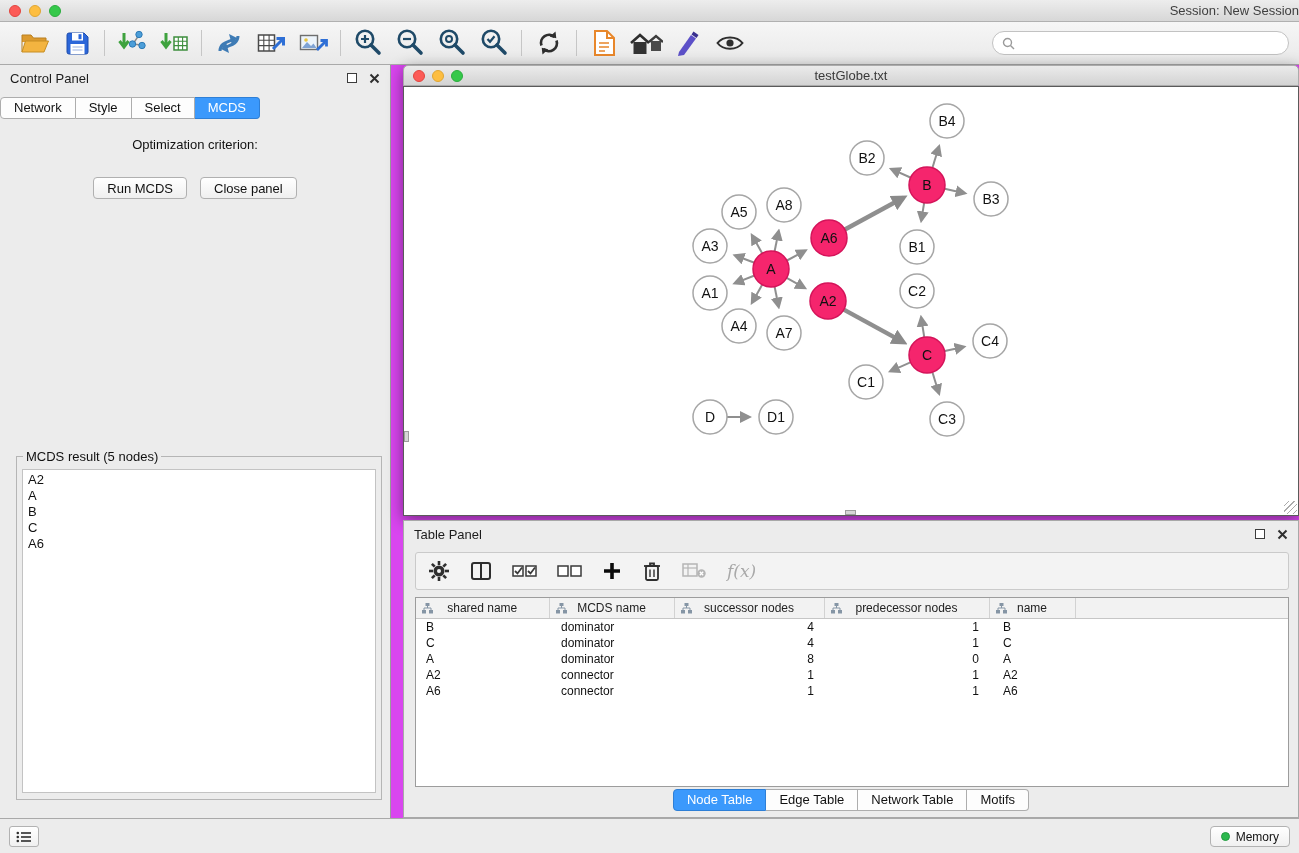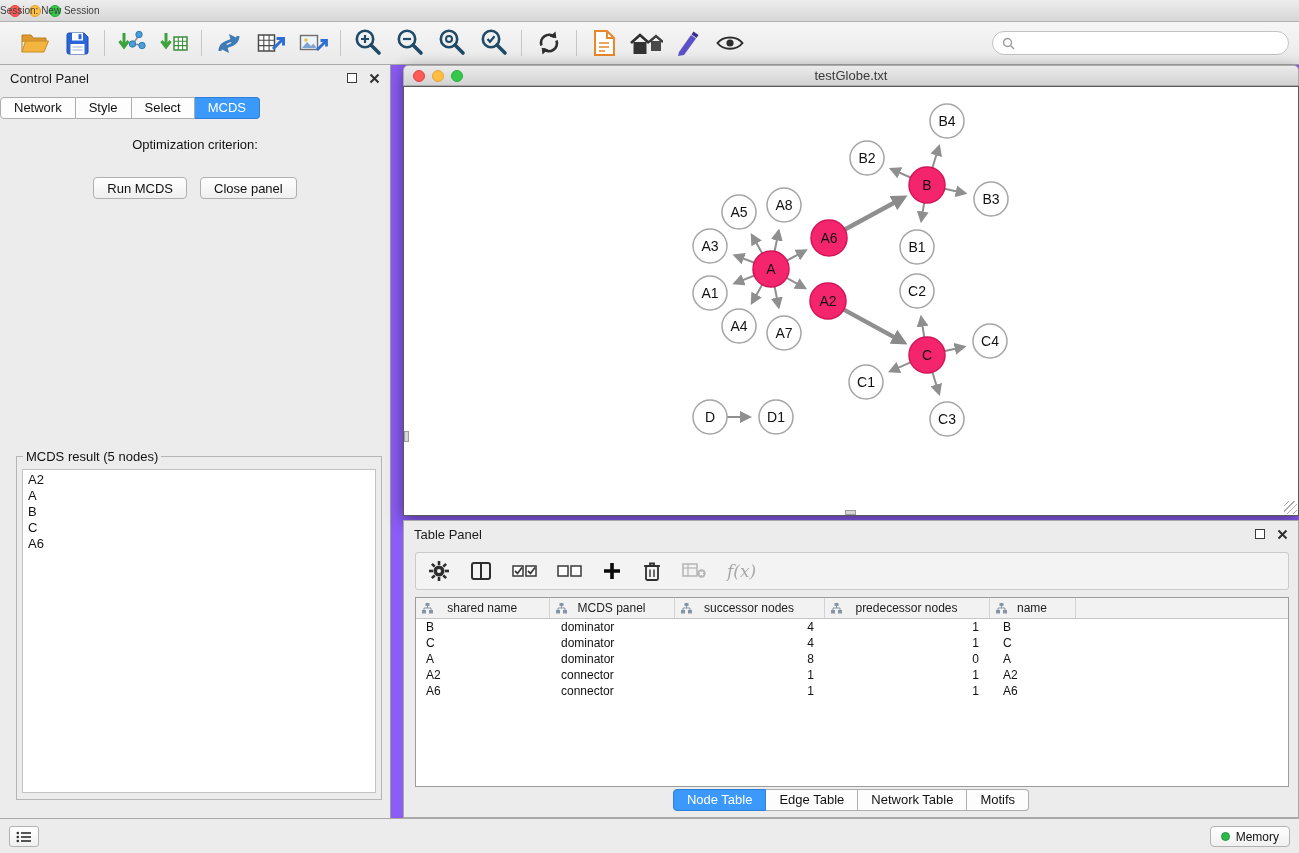--- a/index.html
+++ b/index.html
@@ -1,37 +1,37 @@
 <!DOCTYPE html>
 <html><head>
 <meta charset="utf-8">
 <style>
 *{margin:0;padding:0;box-sizing:border-box}
 html,body{width:1299px;height:853px}
 body{font-family:"Liberation Sans",sans-serif;position:relative;background:#ECECEC;overflow:hidden;color:#111}
 
 
 .titlebar{position:absolute;left:0;top:0;width:1299px;height:22px;background:linear-gradient(#EDEDED,#D7D7D7);border-bottom:1px solid #B0B0B0}
-.titlebar .title{position:absolute;left:0;right:0;top:0;line-height:22px;text-align:left;font-size:10px;color:#3F3F3F}
+.titlebar .title{position:absolute;left:0;right:0;top:0;line-height:22px;text-align:right;font-size:13px;color:#3F3F3F}
 .lights{position:absolute;left:9px;top:5px;display:flex;gap:8px}
 .light{width:12px;height:12px;border-radius:50%}
 .light.red{background:#FC5B57;border:1px solid #E2453F}
 .light.yellow{background:#FDBE41;border:1px solid #E0A633}
 .light.green{background:#35C84A;border:1px solid #2BAD3E}
 
 
 .toolbar{position:absolute;left:0;top:22px;width:1299px;height:43px;background:linear-gradient(#F6F6F6,#E9E9E9);border-bottom:1px solid #A9A9A9;display:flex;align-items:center;padding:0 8px}
 .tgroup{display:flex;align-items:center;gap:8px;padding:0 10px}
 .tsep{width:1px;height:26px;background:#C6C6C6}
 .tbtn{display:flex;align-items:center;justify-content:center;width:34px;height:36px;cursor:pointer}
 .search{position:absolute;right:10px;top:9px;width:297px;height:24px;background:#fff;border:1px solid #C2C2C2;border-radius:12px;display:flex;align-items:center;padding:0 9px;gap:5px}
 .search input{border:none;outline:none;flex:1;font-size:13px;font-family:inherit;background:transparent}
 
 
-.desktop{position:absolute;left:0;top:65px;width:1299px;height:753px;background:#8b5cf6}
+.desktop{position:absolute;left:0;top:65px;width:1299px;height:753px;background:#d946ef}
 
 
 .cpanel{position:absolute;left:0;top:0;width:391px;height:753px;background:#ECECEC;border-right:1px solid #9B9B9B}
 .panel-head{height:26px;display:flex;align-items:center;padding:0 10px;font-size:13px;color:#1c1c1c}
 .panel-head .ph-icons{margin-left:auto;display:flex;gap:12px;align-items:center}
 .float-ico{width:10px;height:10px;border:1.5px solid #3c3c3c;background:#fff;display:block}
 .seg-tabs{display:flex;margin-top:6px}
 .seg-tab{font-size:13px;line-height:20px;padding:0 13px;background:#FDFDFD;border:1px solid #ADADAD;border-left:none;color:#111;cursor:pointer;white-space:nowrap}
 .seg-tab:first-child{border-left:1px solid #ADADAD;border-radius:4px 0 0 4px}
 .seg-tab:last-child{border-radius:0 4px 4px 0}
@@ -496,21 +496,21 @@
                   <rect x="3.5" y="0" width="4" height="3" fill="#8595A5"></rect>
                   <path d="M5.5 3v2M2 5h7M2 5v2M9 5v2" stroke="#8595A5" fill="none"></path>
                   <rect x="0" y="7" width="4" height="3.5" fill="#8595A5"></rect>
                   <rect x="7" y="7" width="4" height="3.5" fill="#8595A5"></rect>
                 </svg><span>shared name</span></th>
               <th><svg class="hicon" width="11" height="11" viewBox="0 0 11 11">
                   <rect x="3.5" y="0" width="4" height="3" fill="#8595A5"></rect>
                   <path d="M5.5 3v2M2 5h7M2 5v2M9 5v2" stroke="#8595A5" fill="none"></path>
                   <rect x="0" y="7" width="4" height="3.5" fill="#8595A5"></rect>
                   <rect x="7" y="7" width="4" height="3.5" fill="#8595A5"></rect>
-                </svg><span>MCDS panel</span></th>
+                </svg><span>MCDS name</span></th>
               <th><svg class="hicon" width="11" height="11" viewBox="0 0 11 11">
                   <rect x="3.5" y="0" width="4" height="3" fill="#8595A5"></rect>
                   <path d="M5.5 3v2M2 5h7M2 5v2M9 5v2" stroke="#8595A5" fill="none"></path>
                   <rect x="0" y="7" width="4" height="3.5" fill="#8595A5"></rect>
                   <rect x="7" y="7" width="4" height="3.5" fill="#8595A5"></rect>
                 </svg><span>successor nodes</span></th>
               <th><svg class="hicon" width="11" height="11" viewBox="0 0 11 11">
                   <rect x="3.5" y="0" width="4" height="3" fill="#8595A5"></rect>
                   <path d="M5.5 3v2M2 5h7M2 5v2M9 5v2" stroke="#8595A5" fill="none"></path>
                   <rect x="0" y="7" width="4" height="3.5" fill="#8595A5"></rect>

